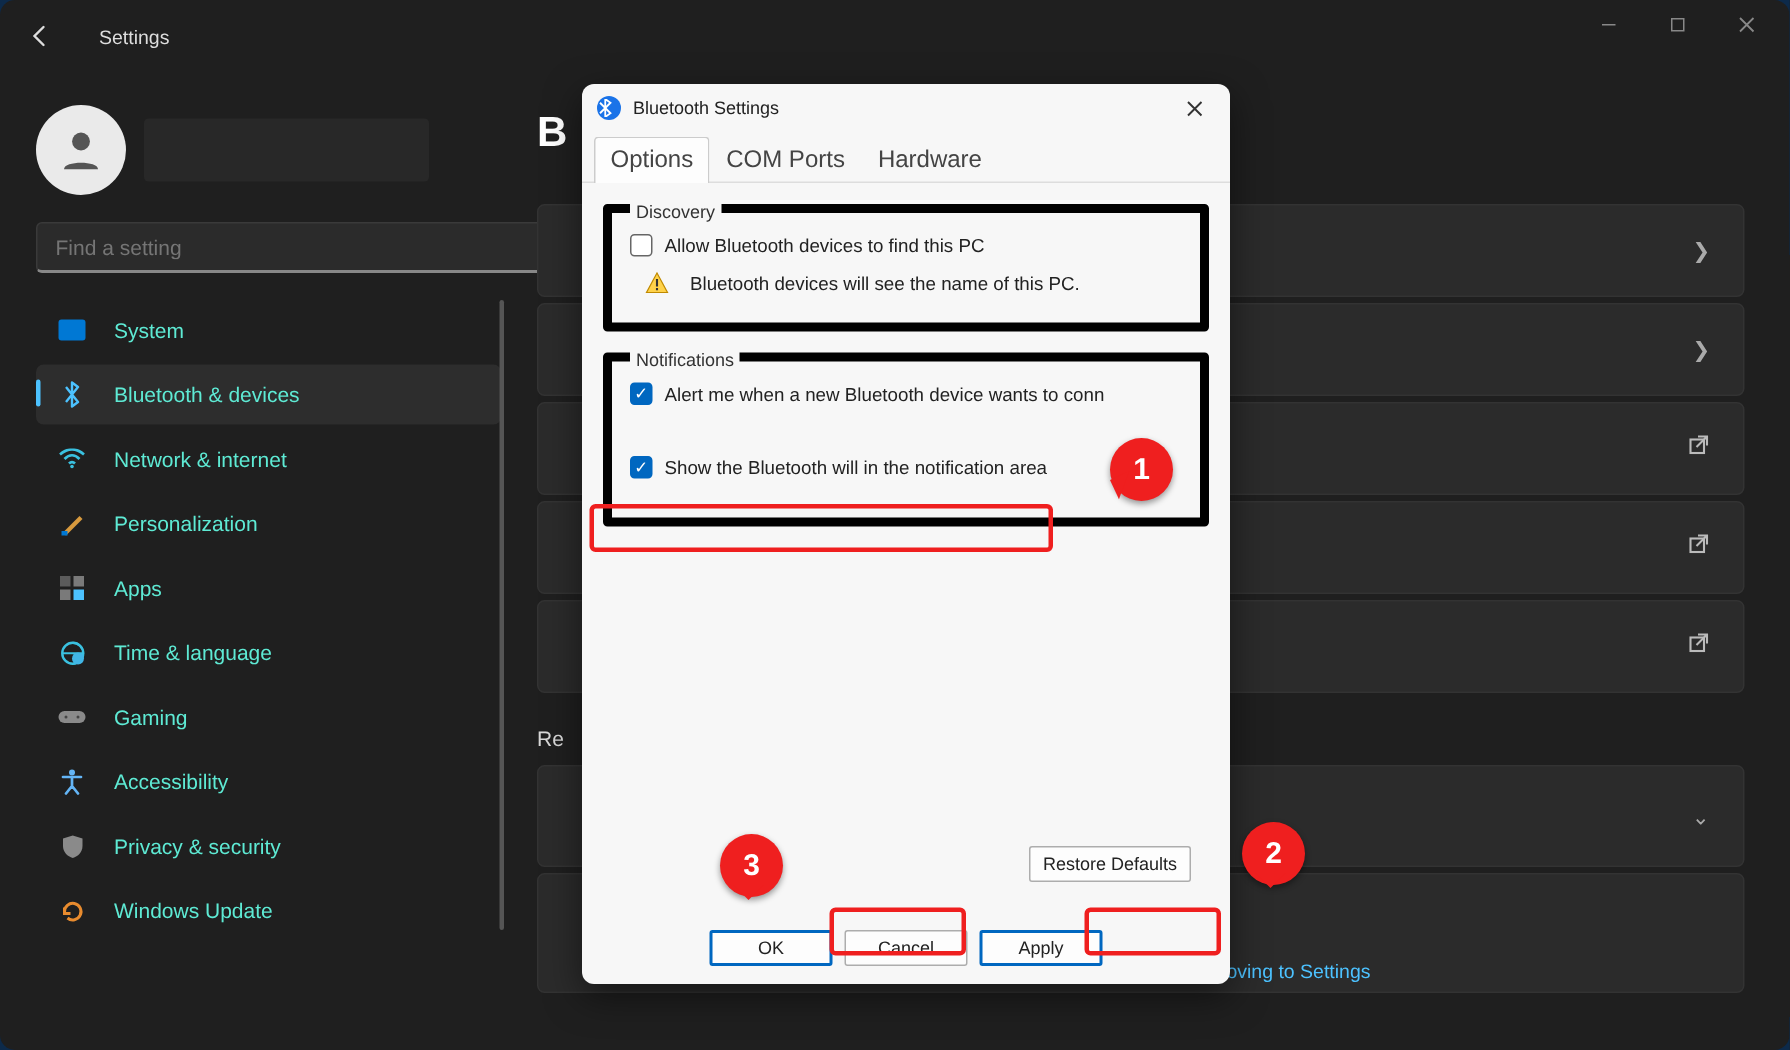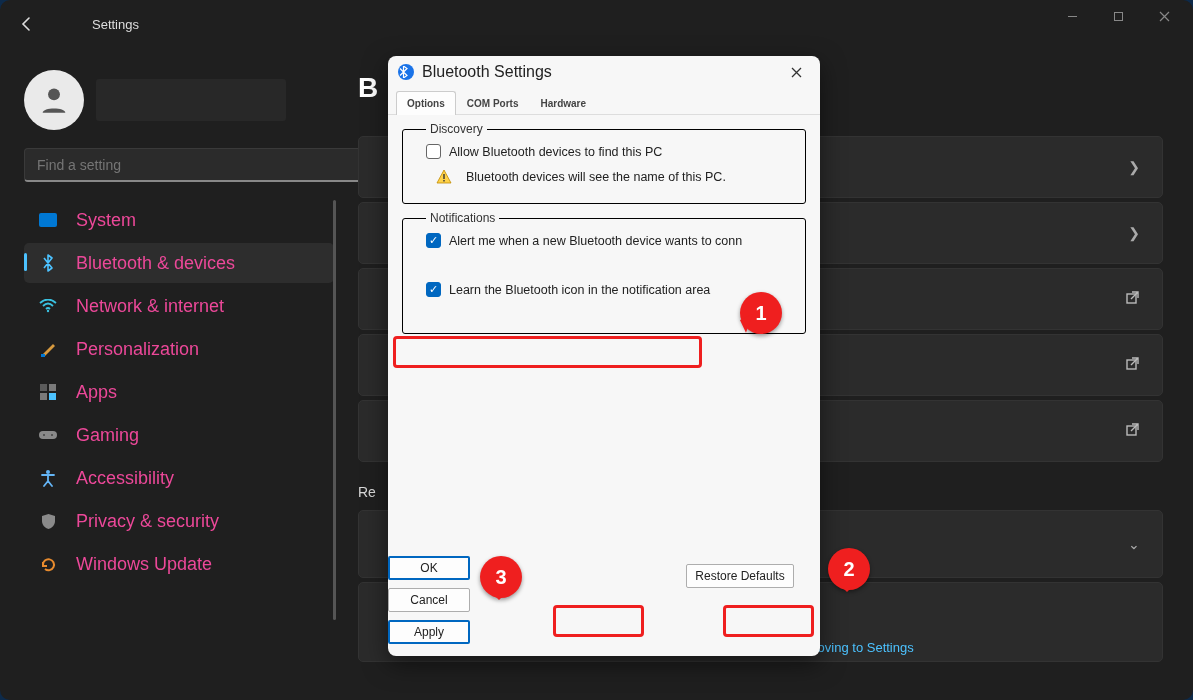--- a/index.html
+++ b/index.html
@@ -5,38 +5,38 @@
   * { box-sizing: border-box; margin: 0; padding: 0; font-family: "Segoe UI", sans-serif; }
   html, body { width: 1193px; height: 700px; overflow: hidden; background:#0d2a4a; }
   .frame {
     width: 1193px; height: 700px;
     background: #1f1f1f;
     border-radius: 10px;
     position: relative;
     color: #e6e6e6;
   }
   
-  .titlebar { height: 48px; display:flex; align-items:center;gap:26px; }
+  .titlebar { height: 48px; display:flex; align-items:center; }
   .back { width:34px; height:34px; display:flex; align-items:center; justify-content:center; margin-left:10px; color:#ddd; font-size:18px; cursor:pointer;}
   .title { margin-left:22px; font-size:13px; color:#ddd;}
   .win-controls { position:absolute; right:6px; top:0; display:flex; }
   .win-btn { width:46px; height:32px; display:flex; align-items:center; justify-content:center; color:#888; font-size:12px; cursor:pointer;}
   .win-btn svg { stroke:#888; }
   
   .sidebar { position:absolute; left:24px; top:70px; width:310px; }
   .profile { display:flex; align-items:center; height:60px; margin-bottom:18px; }
   .avatar { width:60px; height:60px; border-radius:50%; background:#eaeaea; display:flex; align-items:center; justify-content:center; }
   .avatar svg { fill:#555; }
   .profile-info { margin-left:12px; background:#282828; width:190px; height:42px; border-radius:3px; }
   .search { margin-top:12px; width:368px; height:34px; background:#2b2b2b; border:1px solid #3a3a3a; border-bottom:2px solid #888; border-radius:4px; display:flex; align-items:center; padding:0 12px; color:#ccc; }
   .search input { flex:1; background:transparent; border:none; outline:none; color:#ccc; font-size:14px;}
   .search-icon { font-size:15px; color:#ccc; transform:scaleX(-1);}
   .nav { margin-top:18px; position:relative; }
   .nav-scrollbar { position:absolute; right:-2px; top:0; width:3px; height:420px; background:#555; border-radius:2px;}
-  .nav-item { display:flex; align-items:center; height:40px; padding-left:14px; border-radius:5px; font-size:18px; color:#ec4899; cursor:pointer; margin-bottom:3px;}
+  .nav-item { display:flex; align-items:center; height:40px; padding-left:14px; border-radius:5px; font-size:14px; color:#5eead4; cursor:pointer; margin-bottom:3px;}
   .nav-item.selected { background:#2d2d2d; position:relative; }
   .nav-item.selected::before { content:""; position:absolute; left:0; top:10px; width:3px; height:18px; background:#4cc2ff; border-radius:2px; }
   .nav-ico { width:20px; height:20px; margin-right:18px; display:flex; align-items:center; justify-content:center; }
   .nav-ico svg { display:block; }
 
   
   .main { position:absolute; left:358px; top:72px; right:30px; }
   .heading { font-size:28px; font-weight:600; color:#fff; }
   .cards { margin-top:32px; }
   .card { background:#2b2b2b; border:1px solid #333; border-radius:5px; height:62px; margin-bottom:4px; display:flex; align-items:center; justify-content:flex-end; padding-right:22px; cursor:pointer;}
@@ -47,34 +47,34 @@
   .card .open { transform:rotate(180deg);} 
   .card.tall { height:80px; justify-content:center; align-items:flex-end; padding:0 0 6px 0;}
   .card.tall .learn { color:#4cc2ff; font-size:13px;}
 
   
   .dlg-shadow { position:absolute; left:388px; top:56px; width:432px; height:600px; background:#f7f7f7; border-radius:8px; box-shadow:0 8px 24px rgba(0,0,0,.5);}
   .dlg { position:absolute; inset:0; padding:0; font-size:12.5px; color:#222;}
   .dlg-title { display:flex; align-items:center; height:32px; padding:0 10px;}
   .bt-ico { width:16px; height:16px; border-radius:50%; background:#1a73e8; display:flex; align-items:center; justify-content:center; margin-right:8px;}
   .bt-ico::after { content:""; width:6px; height:10px; background:transparent; }
-  .dlg-title-text { font-size:16px; flex:1; }
+  .dlg-title-text { font-size:12px; flex:1; }
   .dlg-close { width:28px; height:28px; display:flex; align-items:center; justify-content:center; cursor:pointer; font-size:14px; color:#333;}
   .tabs { display:flex; padding:0 8px; border-bottom:1px solid #ddd; margin-top:2px;}
-  .tab { padding:6px 10px 6px 10px; font-size:10px; color:#444; cursor:pointer; border:1px solid transparent; border-bottom:none; position:relative; top:1px;font-weight:bold;}
+  .tab { padding:6px 10px 6px 10px; font-size:16px; color:#444; cursor:pointer; border:1px solid transparent; border-bottom:none; position:relative; top:1px;}
   .tab.active { background:#fdfdfd; border-color:#ccc; border-top-left-radius:3px; border-top-right-radius:3px;}
-  .groupbox { margin:14px 14px 0 14px; border:1px solid #000000; border-radius:3px; padding:10px 12px 14px 23px;}
+  .groupbox { margin:14px 14px 0 14px; border:6px solid #000000; border-radius:3px; padding:10px 12px 14px 12px;}
   .group-legend { font-size:12px; color:#333; position:relative; top:-18px; background:#f7f7f7; display:inline-block; padding:0 4px;}
   .group-content { margin-top:-10px; }
   .chk { display:flex; align-items:center; font-size:12.5px; margin-bottom:6px; cursor:pointer;}
   .chk .box { width:15px; height:15px; border:1.5px solid #666; border-radius:3px; margin-right:8px; display:flex; align-items:center; justify-content:center; background:#fff;}
   .chk.checked .box { background:#0067c0; border-color:#0067c0; color:#fff; font-size:11px;}
   .warn-row { display:flex; align-items:center; margin:10px 0 4px 10px;}
   .warn-ico { width:16px; height:16px; margin-right:14px;}
-  .dlg-buttons { position:absolute; bottom:12px; left:0; right:0; display:flex; justify-content:center; gap:8px;flex-direction:column;}
+  .dlg-buttons { position:absolute; bottom:12px; left:0; right:0; display:flex; justify-content:center; gap:8px;}
   .dlg-btn { width:82px; height:24px; border:1px solid #adadad; background:#fdfdfd; font-size:12px; color:#222; border-radius:2px; cursor:pointer; display:flex; align-items:center; justify-content:center;}
   .dlg-btn.primary { border:2px solid #0067c0;}
   .restore { position:absolute; bottom:68px; right:26px; }
   .restore .dlg-btn { width:108px;}
 
   
   .callout { position:absolute; width:42px; height:42px; background:#ef1f1f; border-radius:50%; display:flex; align-items:center; justify-content:center; color:#fff; font-size:20px; font-weight:600; box-shadow:0 2px 4px rgba(0,0,0,.4);}
   .callout::before { content:""; position:absolute; width:0; height:0; border:10px solid transparent; border-right-color:#ef1f1f; left:-10px; top:18px; transform:rotate(20deg);}
   .callout.tail-down::before { border:10px solid transparent; border-top-color:#ef1f1f; left:9px; top:auto; bottom:-12px; transform:none;}
   .red-frame { position:absolute; border:3px solid #ef1f1f; border-radius:4px; pointer-events:none;}
@@ -165,20 +165,30 @@
       <div class="nav-item">
         <span class="nav-ico">
           <svg width="16" height="16" viewBox="0 0 16 16">
               <rect x="0" y="0" width="7" height="7" fill="#5b5b5b"></rect>
               <rect x="9" y="0" width="7" height="7" fill="#7a7a7a"></rect>
               <rect x="0" y="9" width="7" height="7" fill="#7a7a7a"></rect>
               <rect x="9" y="9" width="7" height="7" fill="#4cc2ff"></rect>
             </svg>
         </span>
         <span>Apps</span>
+      </div>
+      <div class="nav-item">
+        <span class="nav-ico">
+          <svg width="17" height="17" viewBox="0 0 17 17">
+              <circle cx="8.5" cy="8.5" r="7" fill="none" stroke="#3ac1e0" stroke-width="1.6"></circle>
+              <path d="M8.5 1.5 A7 7 0 0 1 8.5 15.5 M1.5 8.5 H15.5" stroke="#3ac1e0" stroke-width="1.2" fill="none"></path>
+              <circle cx="12" cy="12" r="4" fill="#41b6e6"></circle>
+            </svg>
+        </span>
+        <span>Time &amp; language</span>
       </div>
       <div class="nav-item">
         <span class="nav-ico">
           <svg width="20" height="14" viewBox="0 0 20 14">
               <rect x="1" y="3" width="18" height="8" rx="4" fill="#8a8a8a"></rect>
               <circle cx="6" cy="7" r="1" fill="#444"></circle>
               <circle cx="14" cy="7" r="1" fill="#444"></circle>
             </svg>
         </span>
         <span>Gaming</span>
@@ -294,21 +304,21 @@
       <div class="groupbox" style="height:116px;">
         <span class="group-legend">Notifications</span>
         <div class="group-content">
           <label class="chk checked">
             <span class="box">✓</span>
             <span>Alert me when a new Bluetooth device wants to conn</span>
           </label>
           <div style="height:28px"></div>
           <label class="chk checked">
             <span class="box">✓</span>
-            <span>Learn the Bluetooth icon in the notification area</span>
+            <span>Show the Bluetooth will in the notification area</span>
           </label>
         </div>
       </div>
 
       <div class="restore">
         <div class="dlg-btn">Restore Defaults</div>
       </div>
 
       <div class="dlg-buttons">
         <div class="dlg-btn primary">OK</div>

